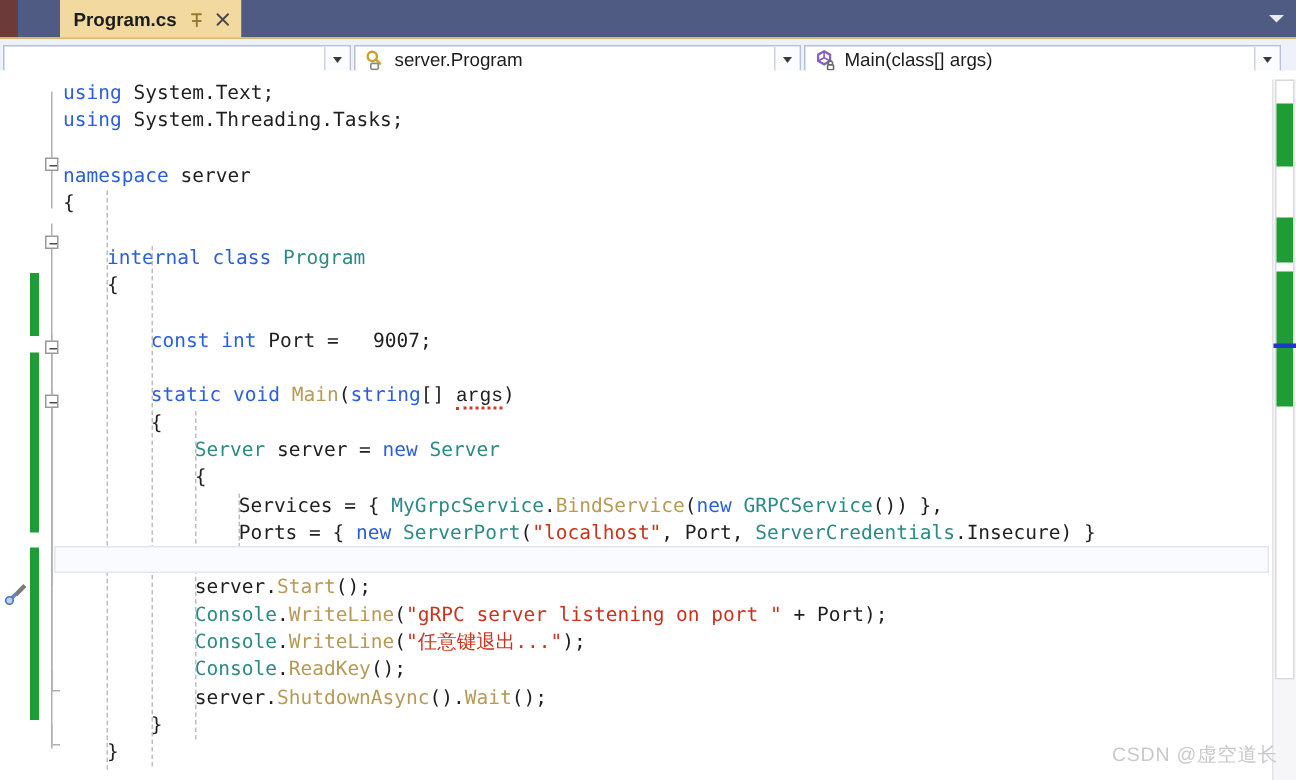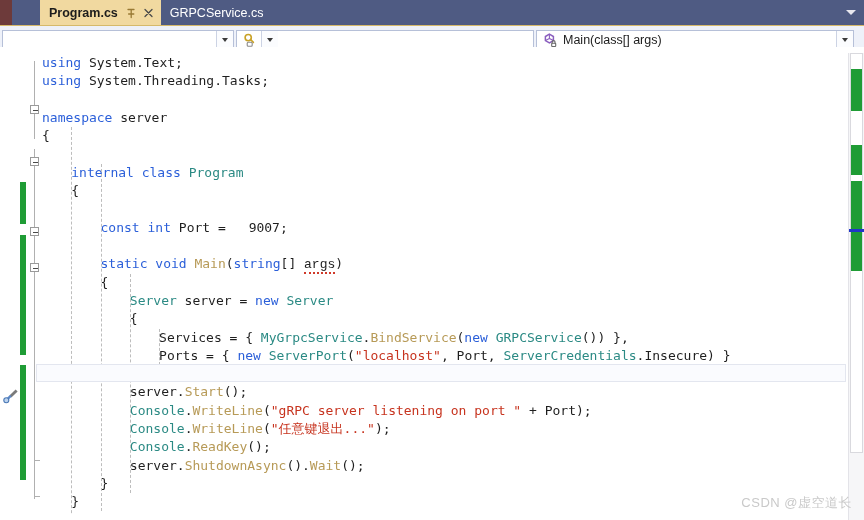--- a/index.html
+++ b/index.html
@@ -165,23 +165,20 @@
         <path d="M3 3.5 H9 M6.2 3.5 V8 M3.6 8 H8.8 M6.2 8 V11.5" stroke="#8a6a22" stroke-width="1.3" fill="none" stroke-linecap="round"></path>
       </svg>
     </span>
     <span class="tab-close">
       <svg width="13" height="14" viewBox="0 0 13 14">
         <path d="M3 3.5 L10 10.5 M10 3.5 L3 10.5" stroke="#4a4a4a" stroke-width="1.3" stroke-linecap="round"></path>
       </svg>
     </span>
   </div>
 
-  <div class="tab inactive">
-    <span class="tab-title">GRPCService.cs</span>
-  </div>
 
   <div class="tabstrip-spacer"></div>
   <div class="tabstrip-chevron">
     <span class="cv"></span>
   </div>
 </div>
 
 <div class="navbar">
 
   <div class="navsel" id="nav-proj">
@@ -192,20 +189,21 @@
   </div>
 
   <div class="navsel" id="nav-type">
     <span class="nv-icon">
       <svg width="16" height="16" viewBox="0 0 16 16">
         <circle cx="6.2" cy="5.6" r="3.1" fill="none" stroke="#c9a227" stroke-width="1.6"></circle>
         <path d="M8.6 7.6 L11.4 10.4" stroke="#c9a227" stroke-width="1.6" stroke-linecap="round"></path>
         <rect x="5.2" y="10.2" width="5" height="4" rx="1" fill="none" stroke="#8a8a8a" stroke-width="1.1"></rect>
       </svg>
     </span>
+    <span class="nv-label">server.Program</span>
     <span class="nv-arrow">
       <span class="cvd"></span>
     </span>
   </div>
 
   <div class="navsel" id="nav-member">
     <span class="nv-icon">
       <svg width="16" height="16" viewBox="0 0 16 16">
         <path d="M7.4 2.2 L11.4 4.5 L11.4 8.6 L7.4 10.9 L3.4 8.6 L3.4 4.5 Z" fill="none" stroke="#8b5fbf" stroke-width="1.5"></path>
         <path d="M7.4 2.2 L7.4 6.5 M7.4 6.5 L3.4 8.6 M7.4 6.5 L11.4 8.6" stroke="#8b5fbf" stroke-width="1.1" fill="none"></path>

